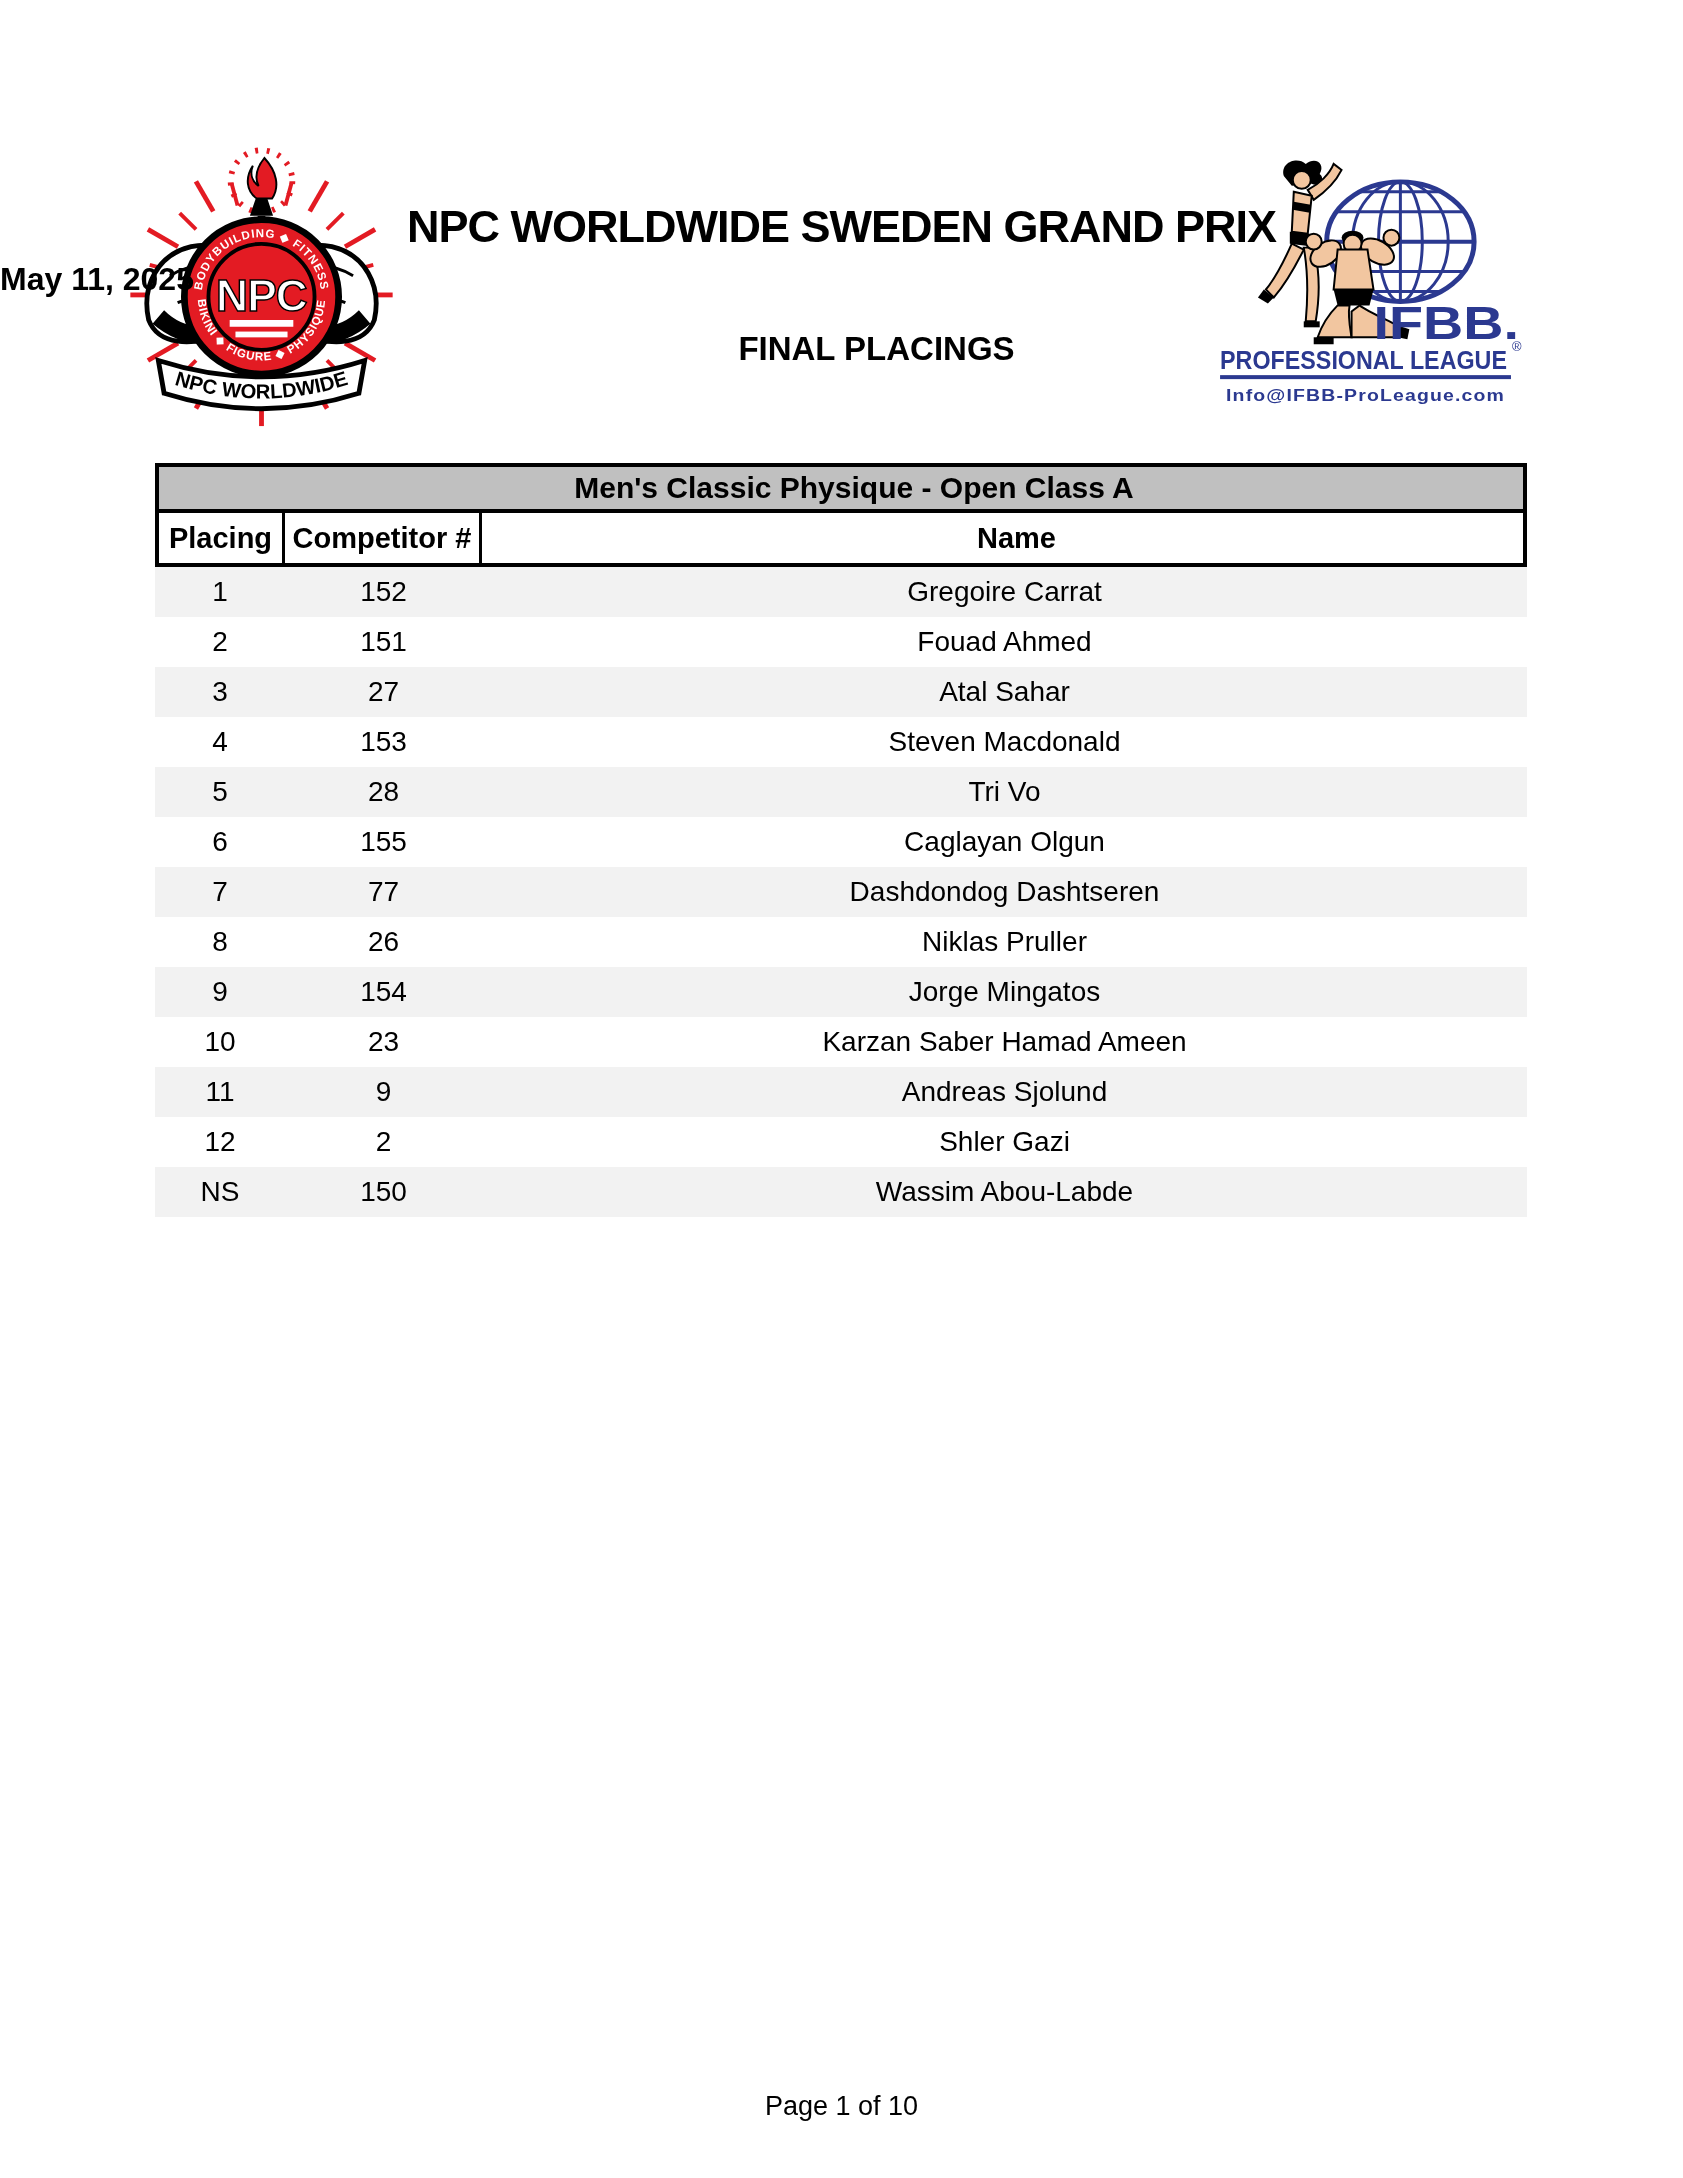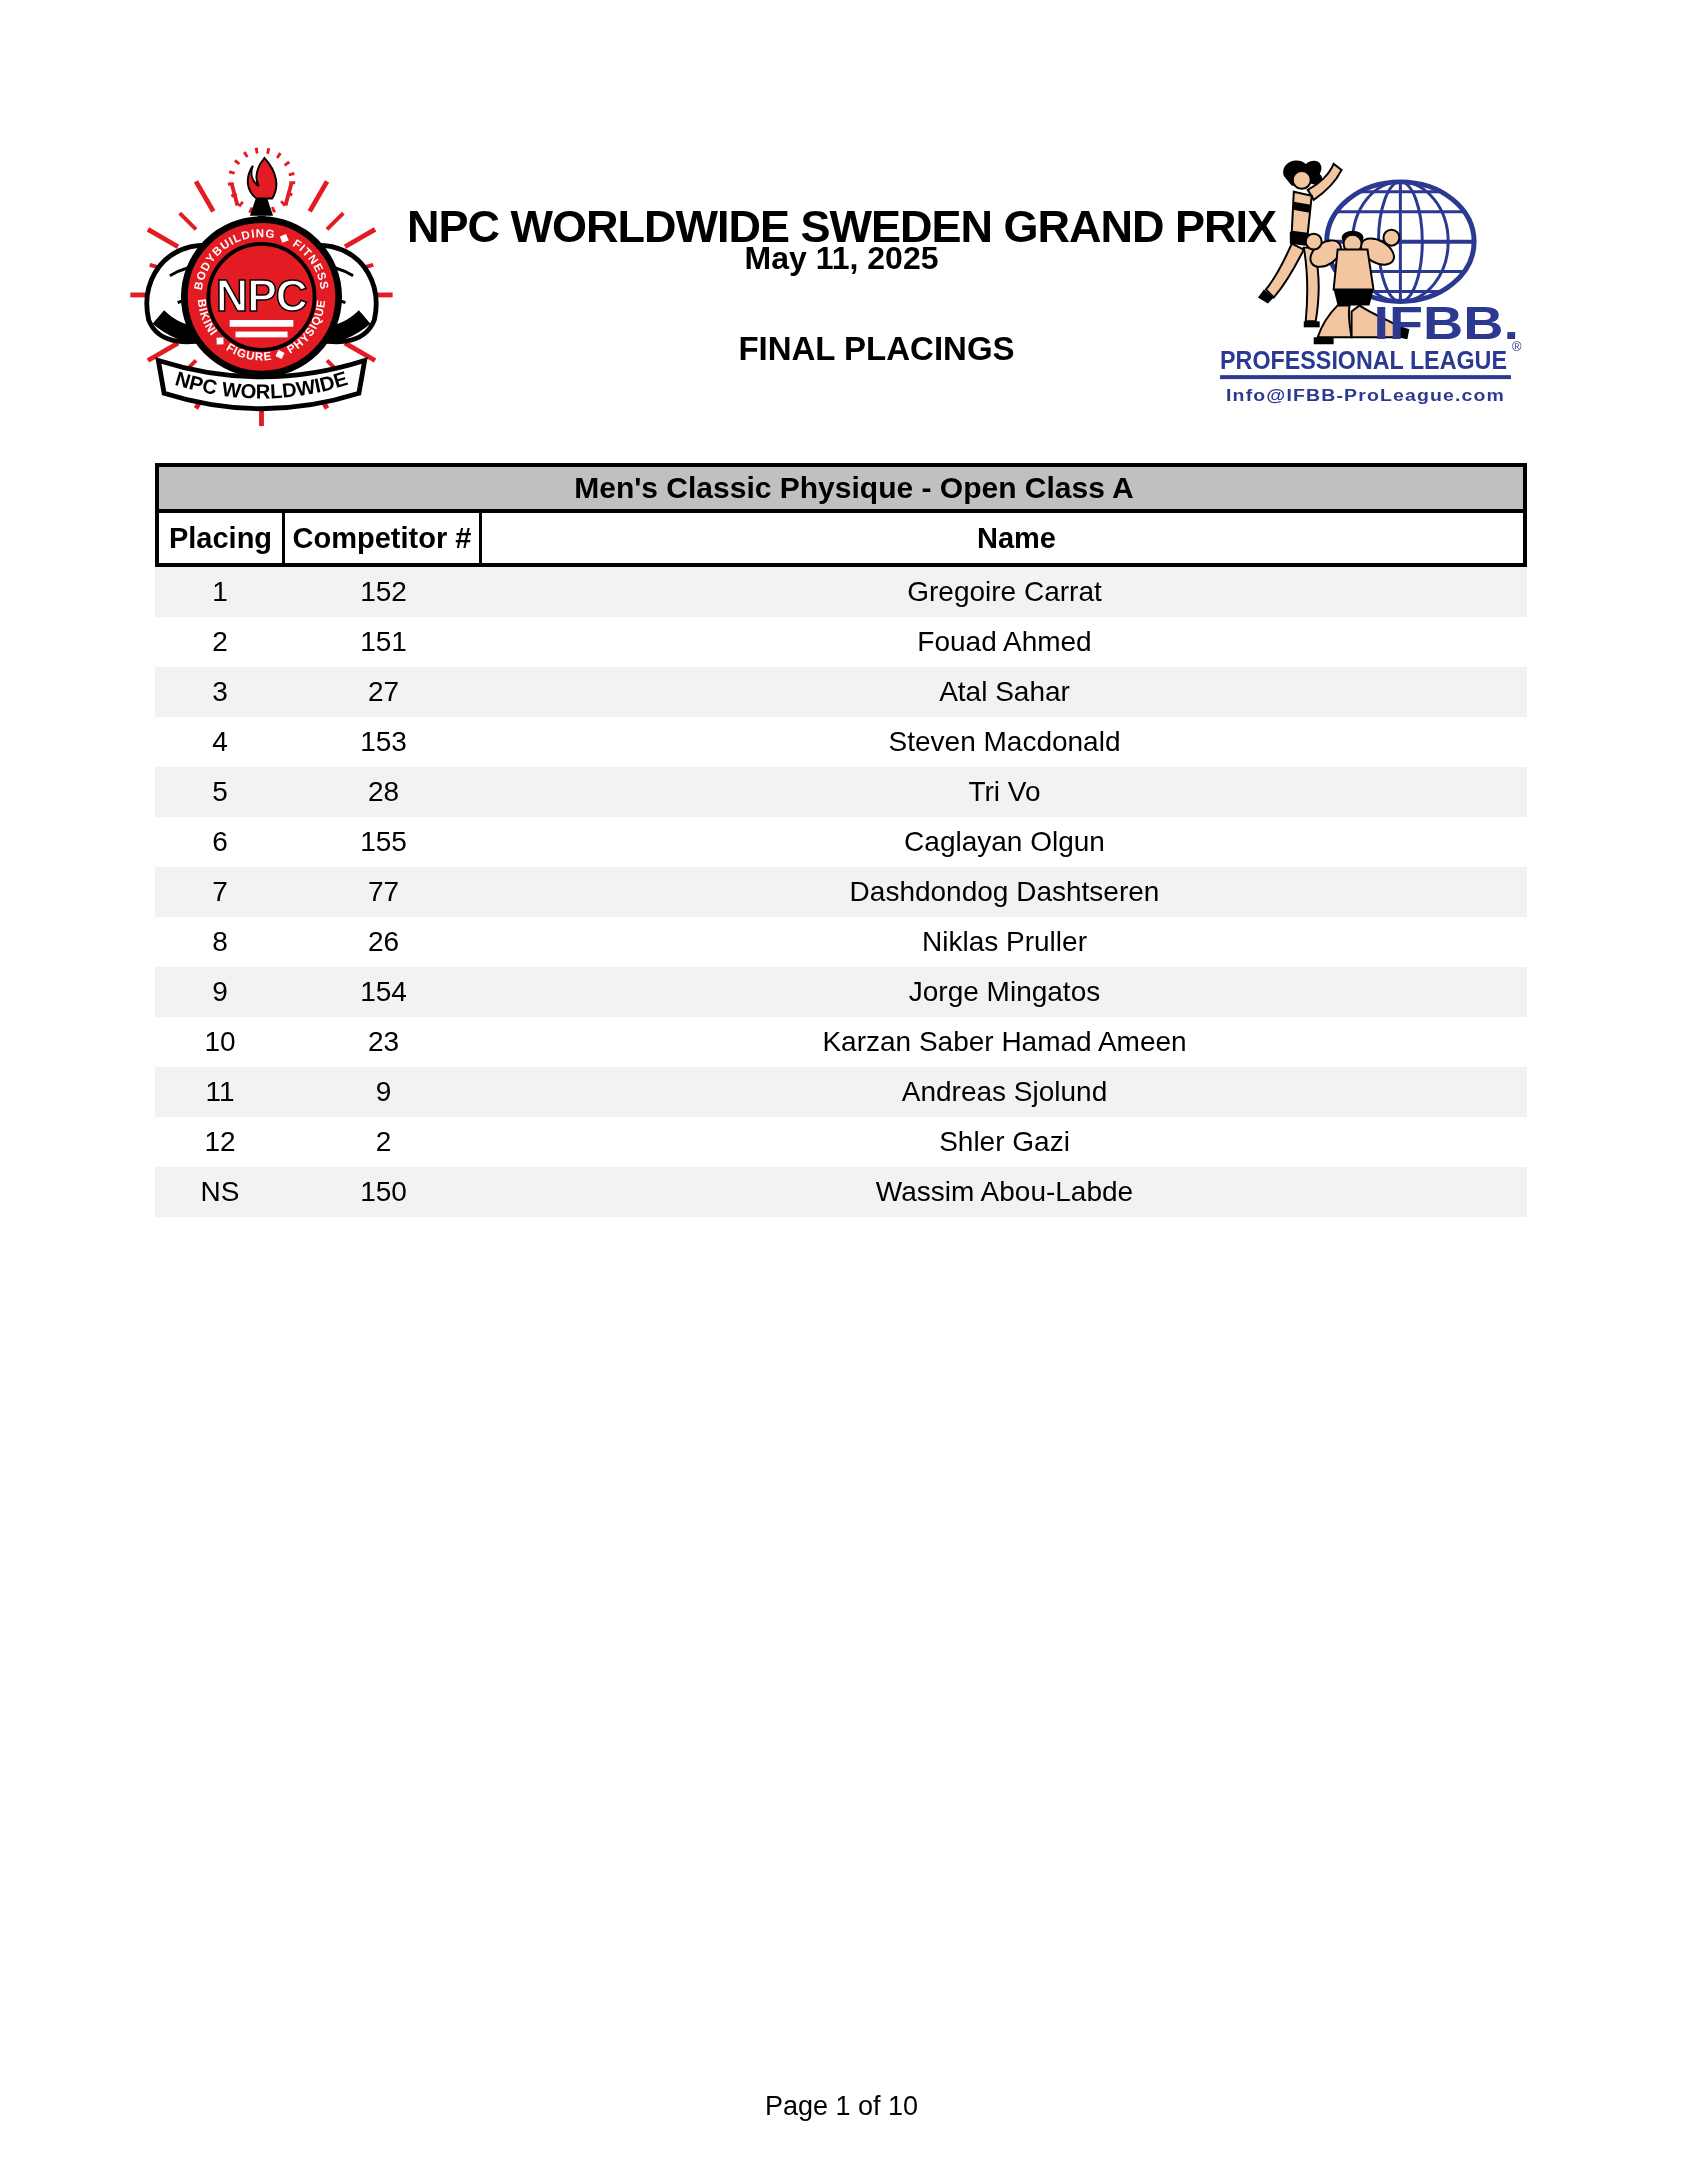--- a/index.html
+++ b/index.html
@@ -4,21 +4,21 @@
 <style>
   html,body{margin:0;padding:0;background:#ffffff;}
   body{width:1683px;height:2178px;position:relative;font-family:"Liberation Sans",sans-serif;color:#000;}
   .page{position:absolute;inset:0;background:#fff;overflow:hidden;}
 
   
   .npc-logo{position:absolute;left:124px;top:131px;width:275px;height:297px;}
   .ifbb-logo{position:absolute;left:1214px;top:150px;width:311px;height:261px;}
   .main-title{position:absolute;top:201px;left:0;width:1683px;text-align:center;
               font-size:45px;font-weight:bold;letter-spacing:-1px;}
-  .date-line{position:absolute;top:240px;left:0;width:1683px;text-align:center;
+  .date-line{position:absolute;top:261px;left:0;width:1683px;
              font-size:32px;font-weight:bold;}
   .placings-line{position:absolute;top:330px;left:0;width:1683px;text-align:center;
                  font-size:33px;font-weight:bold;padding-left:35px;}
 
   
   .results{position:absolute;left:155px;top:463px;width:1372px;}
   .head-box{border:4px solid #000;box-sizing:border-box;}
   .title-band{height:42px;border-bottom:4px solid #000;display:flex;align-items:center;
               justify-content:center;font-size:30px;font-weight:bold;padding-left:26px;}
   .col-header{display:flex;height:50px;background:#fff;}

